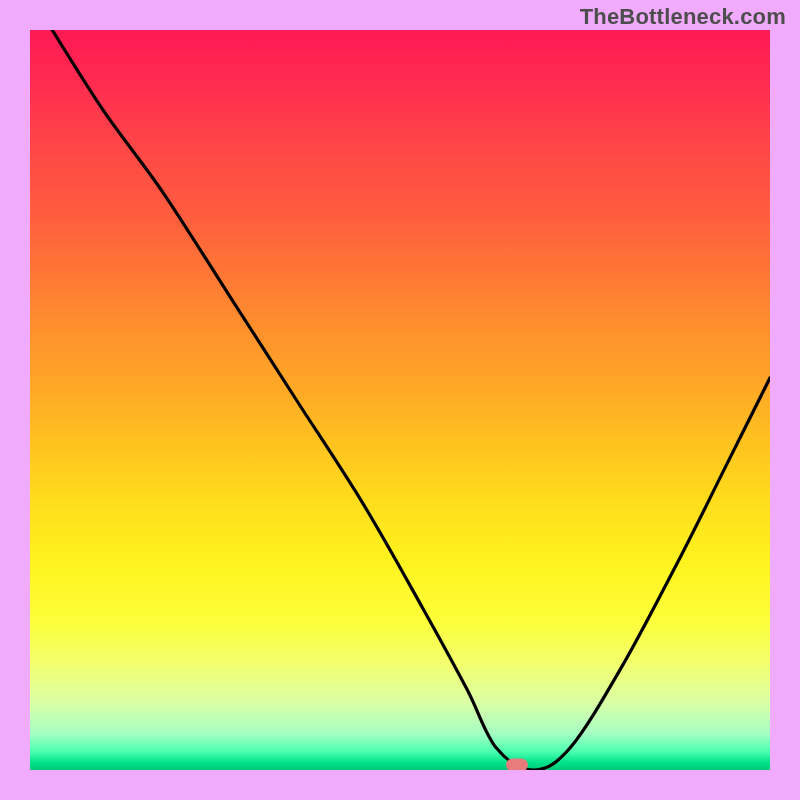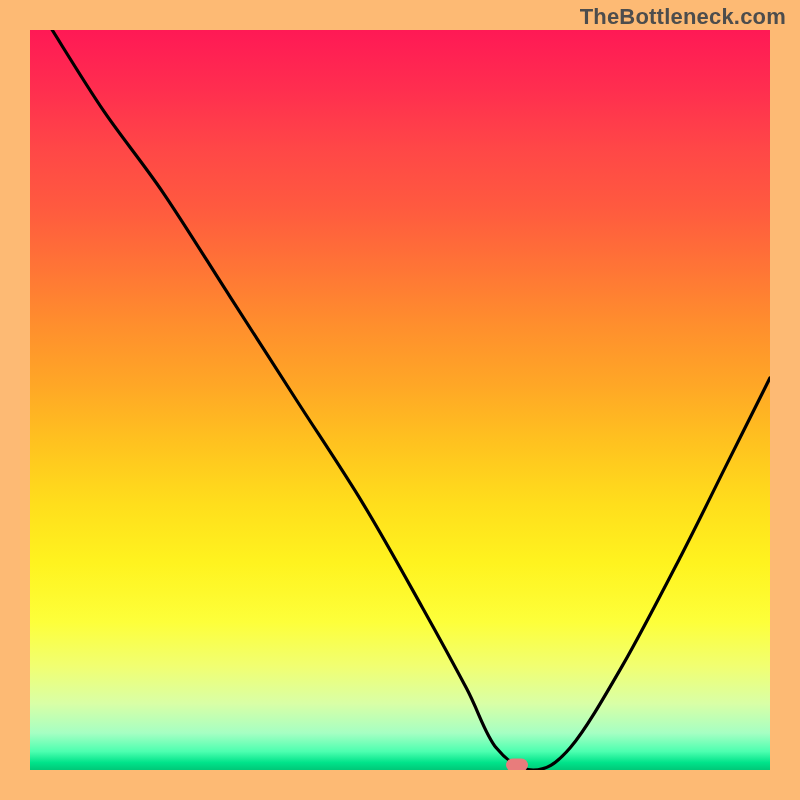--- a/index.html
+++ b/index.html
@@ -8,21 +8,21 @@
     width: 800px;
     height: 800px;
     background: #000;
     overflow: hidden;
     font-family: Arial, Helvetica, sans-serif;
   }
   .frame {
     position: relative;
     width: 800px;
     height: 800px;
-    background: #fdba74;
+    background: #f0abfc;
   }
   .watermark {
     position: absolute;
     top: 4px;
     right: 14px;
     color: #4d4d4d;
     font-size: 22px;
     font-weight: 600;
     letter-spacing: 0.2px;
     z-index: 10;

